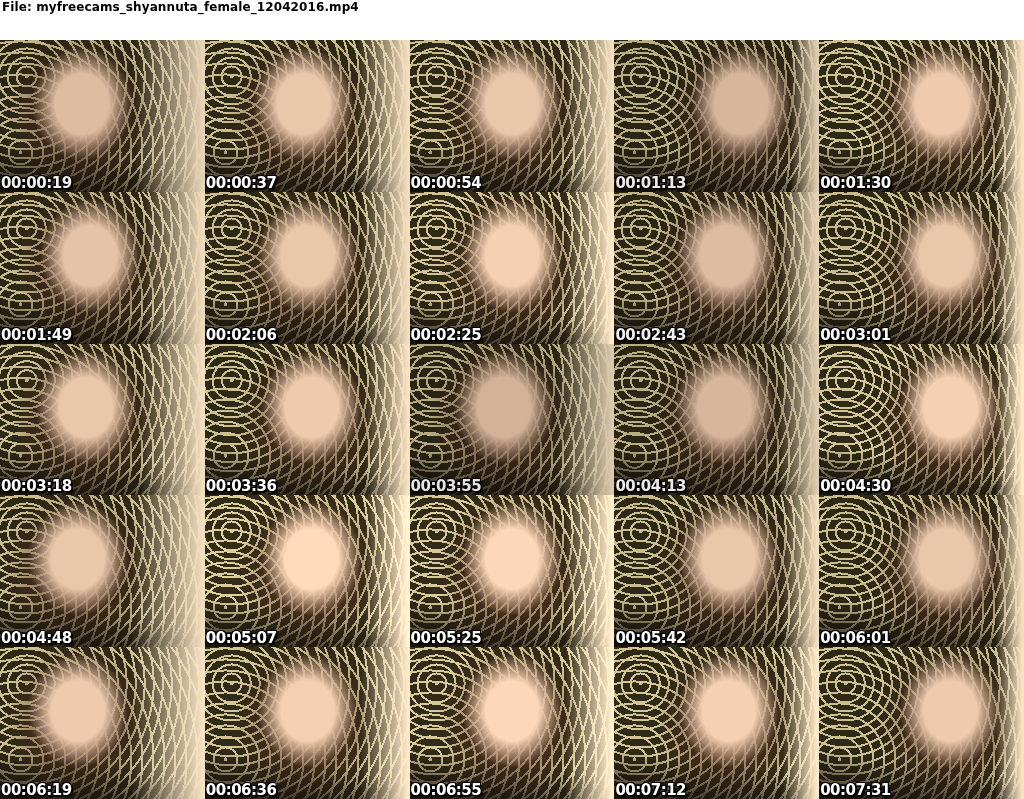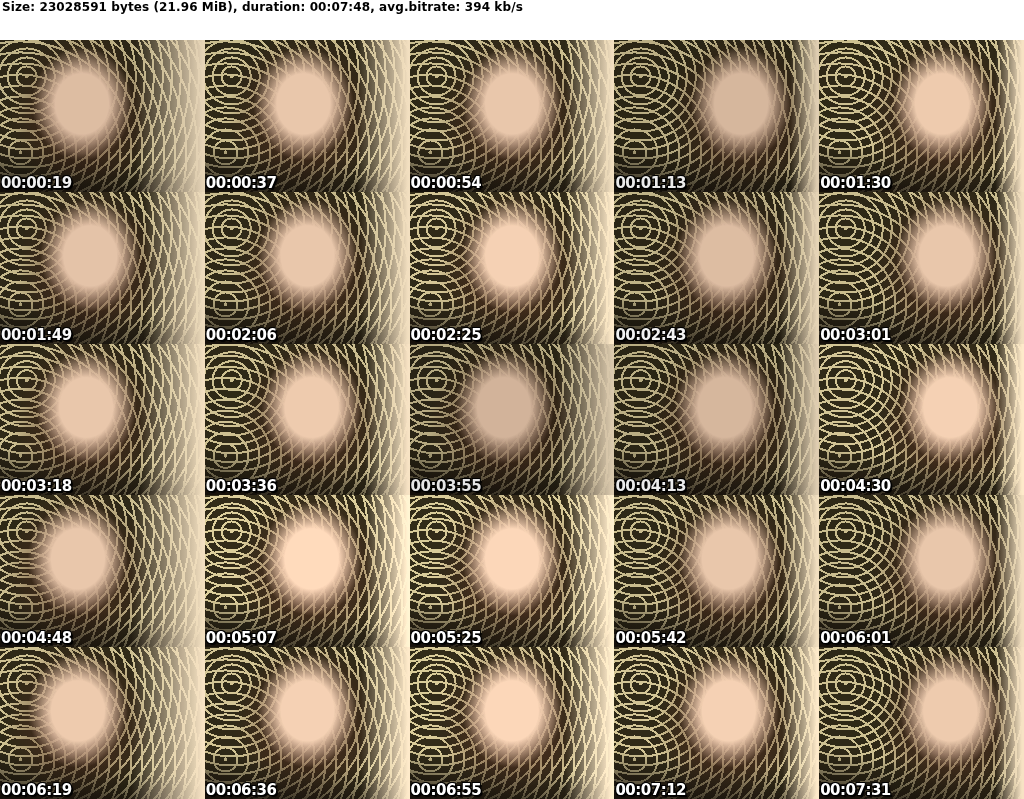--- a/index.html
+++ b/index.html
@@ -56,21 +56,21 @@
        1px -1px 0 #000,
       -1px  1px 0 #000,
        1px  1px 0 #000,
        2px  2px 1px #000;
   }
 </style>
 </head>
 <body>
 
 <div class="meta-header">
-  <div class="meta-line">Size: 23028591 bytes (21.96 MiB), duration: 00:07:48, avg.bitrate: 394 kb/s</div>
+  <div class="meta-line">File: myfreecams_shyannuta_female_12042016.mp4</div>
 </div>
 
 <div class="thumb-grid">
   <div class="thumb" style="background-image: linear-gradient(90deg, rgba(0, 0, 0, 0) 66%, rgb(242, 223, 192) 99%), linear-gradient(8deg, rgb(20, 15, 10) 0%, rgba(0, 0, 0, 0) 28%), radial-gradient(34% 52% at 40% 42%, rgb(233, 199, 171) 0%, rgb(233, 199, 171) 38%, rgba(0, 0, 0, 0) 72%), radial-gradient(48% 72% at 40% 50%, rgb(78, 43, 29) 0%, rgba(0, 0, 0, 0) 76%), repeating-radial-gradient(circle at 13% 24%, rgb(201, 188, 142) 0px, rgb(201, 188, 142) 2px, rgba(0, 0, 0, 0) 2px, rgba(0, 0, 0, 0) 9px), repeating-radial-gradient(circle at 10% 74%, rgb(201, 188, 142) 0px, rgb(201, 188, 142) 2px, rgba(0, 0, 0, 0) 2px, rgba(0, 0, 0, 0) 11px), linear-gradient(90deg, rgb(46, 40, 23) 0%, rgb(46, 40, 23) 100%); filter: brightness(0.95);">
     <span class="timestamp">00:00:19</span>
   </div>
 
   <div class="thumb" style="background-image: linear-gradient(90deg, rgba(0, 0, 0, 0) 74%, rgb(242, 223, 192) 99%), linear-gradient(8deg, rgb(20, 15, 10) 0%, rgba(0, 0, 0, 0) 28%), radial-gradient(34% 52% at 48% 42%, rgb(233, 199, 171) 0%, rgb(233, 199, 171) 38%, rgba(0, 0, 0, 0) 72%), radial-gradient(48% 72% at 48% 50%, rgb(78, 43, 29) 0%, rgba(0, 0, 0, 0) 76%), repeating-radial-gradient(circle at 13% 24%, rgb(201, 188, 142) 0px, rgb(201, 188, 142) 2px, rgba(0, 0, 0, 0) 2px, rgba(0, 0, 0, 0) 9px), repeating-radial-gradient(circle at 10% 74%, rgb(201, 188, 142) 0px, rgb(201, 188, 142) 2px, rgba(0, 0, 0, 0) 2px, rgba(0, 0, 0, 0) 11px), linear-gradient(90deg, rgb(46, 40, 23) 0%, rgb(46, 40, 23) 100%); filter: brightness(1);">
     <span class="timestamp">00:00:37</span>
   </div>

